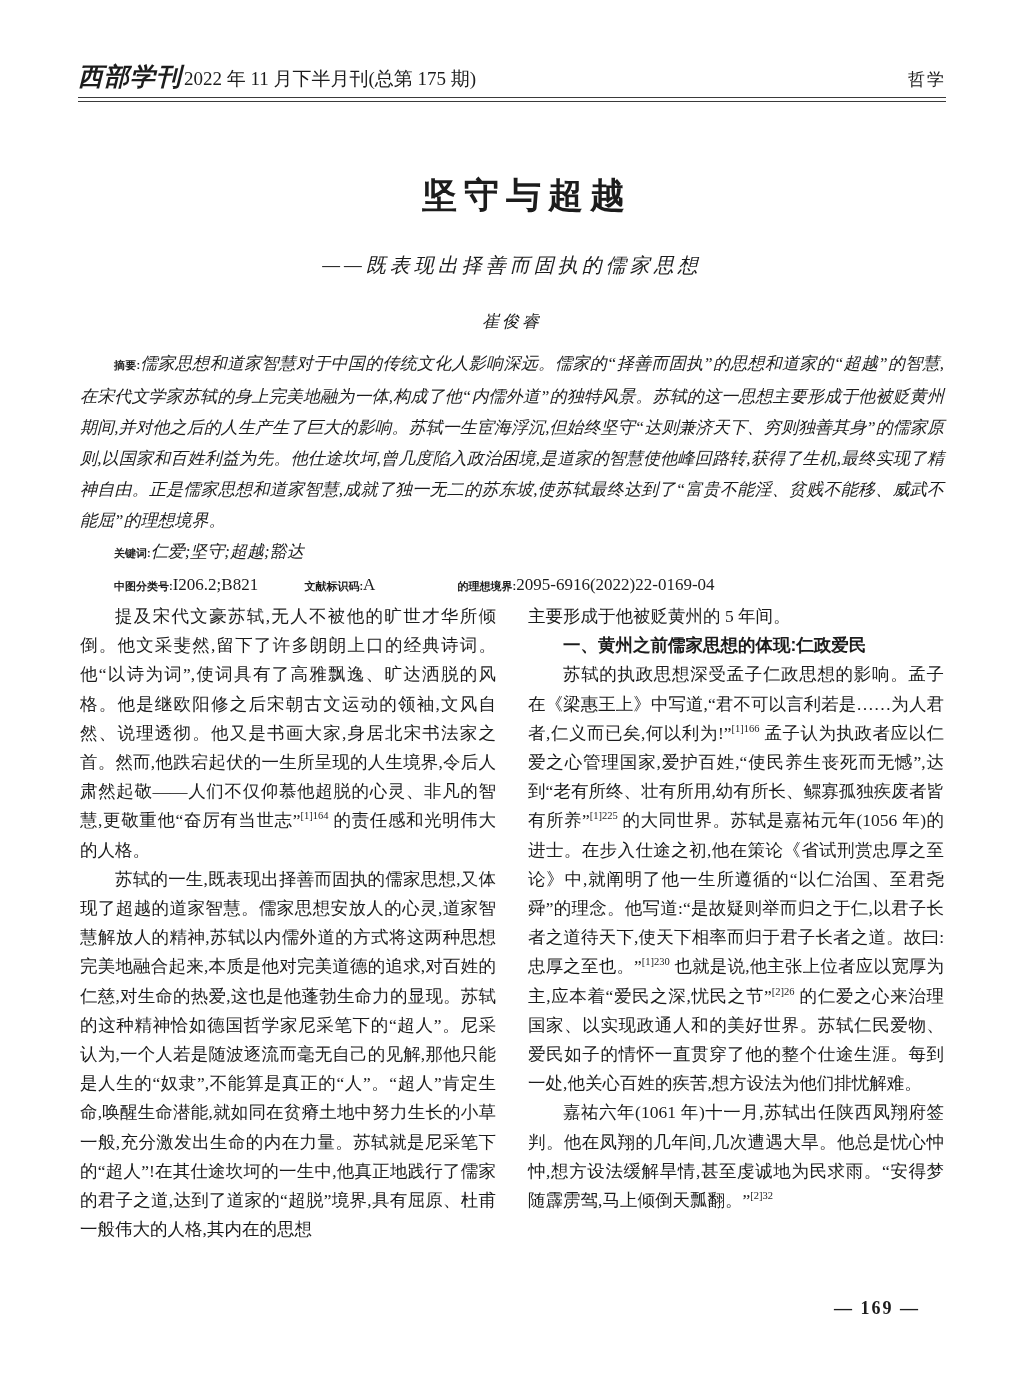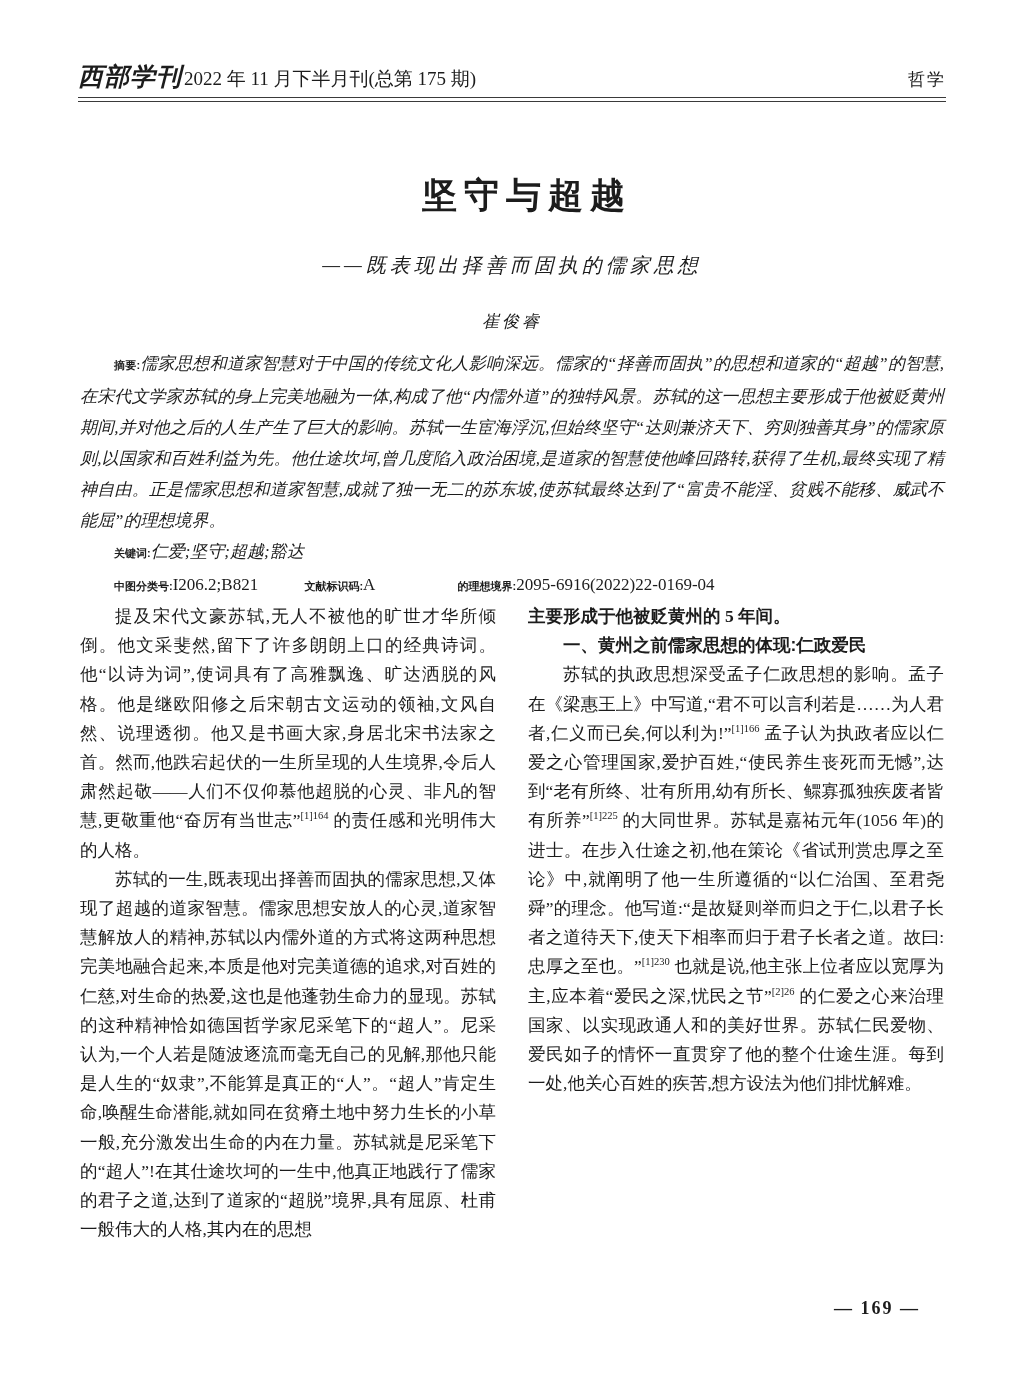--- a/index.html
+++ b/index.html
@@ -60,21 +60,21 @@
   
   .columns{
     position:absolute;top:602px;left:80px;width:864px;height:700px;
     display:flex;gap:32px;overflow:hidden;
   }
   .col{flex:1;min-width:0;}
   .body-p{
     margin:0;font-size:17.5px;line-height:29.2px;
     text-align:justify;text-indent:2em;
   }
-  .no-indent{text-indent:0;font-weight:bold;}
+  .no-indent{text-indent:0;}
   .body-h{
     margin:0;font-size:17.5px;line-height:29.2px;text-indent:2em;
     font-weight:bold;
     font-family:"Liberation Sans","DejaVu Sans",sans-serif;
   }
   sup{font-size:10.5px;line-height:0;vertical-align:super;}
   
   .footer{
     position:absolute;top:1298px;right:104px;
     font-size:18px;font-weight:bold;letter-spacing:2px;
@@ -111,18 +111,19 @@
 
   <div class="columns">
     <div class="col">
       <p class="body-p">提及宋代文豪苏轼,无人不被他的旷世才华所倾倒。他文采斐然,留下了许多朗朗上口的经典诗词。他“以诗为词”,使词具有了高雅飘逸、旷达洒脱的风格。他是继欧阳修之后宋朝古文运动的领袖,文风自然、说理透彻。他又是书画大家,身居北宋书法家之首。然而,他跌宕起伏的一生所呈现的人生境界,令后人肃然起敬——人们不仅仰慕他超脱的心灵、非凡的智慧,更敬重他“奋厉有当世志”<sup>[1]164</sup> 的责任感和光明伟大的人格。</p>
       <p class="body-p">苏轼的一生,既表现出择善而固执的儒家思想,又体现了超越的道家智慧。儒家思想安放人的心灵,道家智慧解放人的精神,苏轼以内儒外道的方式将这两种思想完美地融合起来,本质是他对完美道德的追求,对百姓的仁慈,对生命的热爱,这也是他蓬勃生命力的显现。苏轼的这种精神恰如德国哲学家尼采笔下的“超人”。尼采认为,一个人若是随波逐流而毫无自己的见解,那他只能是人生的“奴隶”,不能算是真正的“人”。“超人”肯定生命,唤醒生命潜能,就如同在贫瘠土地中努力生长的小草一般,充分激发出生命的内在力量。苏轼就是尼采笔下的“超人”!在其仕途坎坷的一生中,他真正地践行了儒家的君子之道,达到了道家的“超脱”境界,具有屈原、杜甫一般伟大的人格,其内在的思想</p>
     </div>
     <div class="col">
       <p class="body-p no-indent">主要形成于他被贬黄州的 5 年间。</p>
       <p class="body-h">一、黄州之前儒家思想的体现:仁政爱民</p>
       <p class="body-p">苏轼的执政思想深受孟子仁政思想的影响。孟子在《梁惠王上》中写道,“君不可以言利若是……为人君者,仁义而已矣,何以利为!”<sup>[1]166</sup> 孟子认为执政者应以仁爱之心管理国家,爱护百姓,“使民养生丧死而无憾”,达到“老有所终、壮有所用,幼有所长、鳏寡孤独疾废者皆有所养”<sup>[1]225</sup> 的大同世界。苏轼是嘉祐元年(1056 年)的进士。在步入仕途之初,他在策论《省试刑赏忠厚之至论》中,就阐明了他一生所遵循的“以仁治国、至君尧舜”的理念。他写道:“是故疑则举而归之于仁,以君子长者之道待天下,使天下相率而归于君子长者之道。故曰:忠厚之至也。”<sup>[1]230</sup> 也就是说,他主张上位者应以宽厚为主,应本着“爱民之深,忧民之节”<sup>[2]26</sup> 的仁爱之心来治理国家、以实现政通人和的美好世界。苏轼仁民爱物、爱民如子的情怀一直贯穿了他的整个仕途生涯。每到一处,他关心百姓的疾苦,想方设法为他们排忧解难。</p>
+      <p class="body-p">嘉祐六年(1061 年)十一月,苏轼出任陕西凤翔府签判。他在凤翔的几年间,几次遭遇大旱。他总是忧心忡忡,想方设法缓解旱情,甚至虔诚地为民求雨。“安得梦随霹雳驾,马上倾倒天瓢翻。”<sup>[2]32</sup></p>
     </div>
   </div>
 
   <div class="footer">— 169 —</div>
 
 </div>
 
 </body></html>

